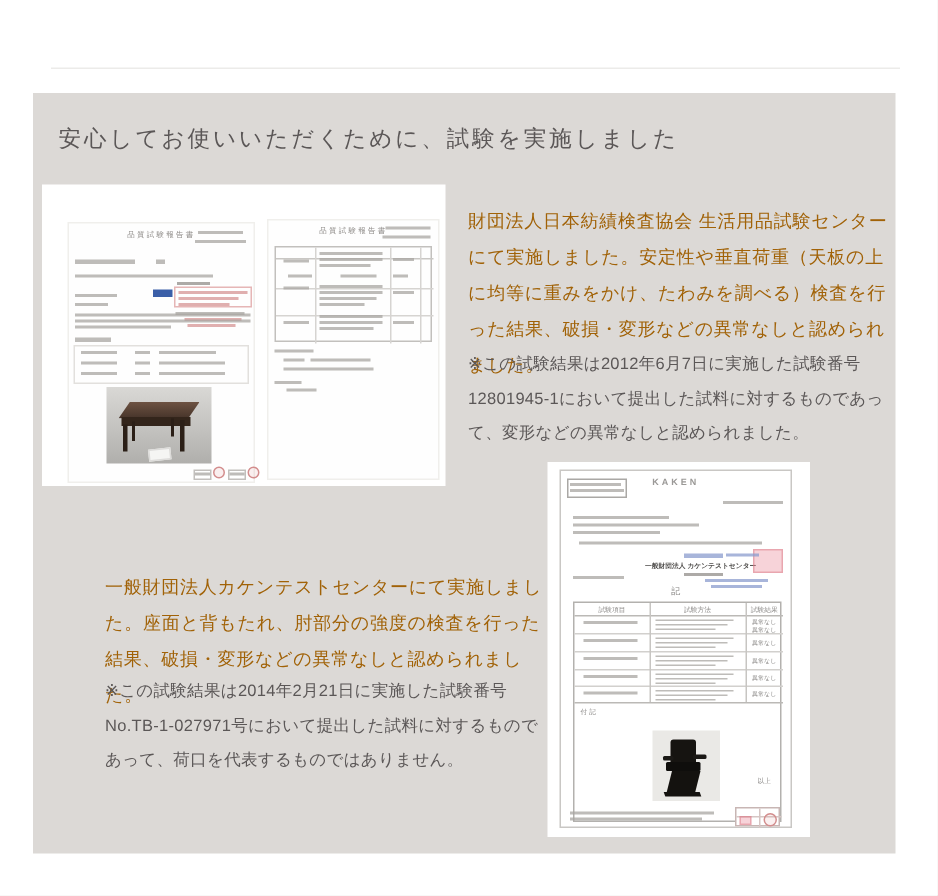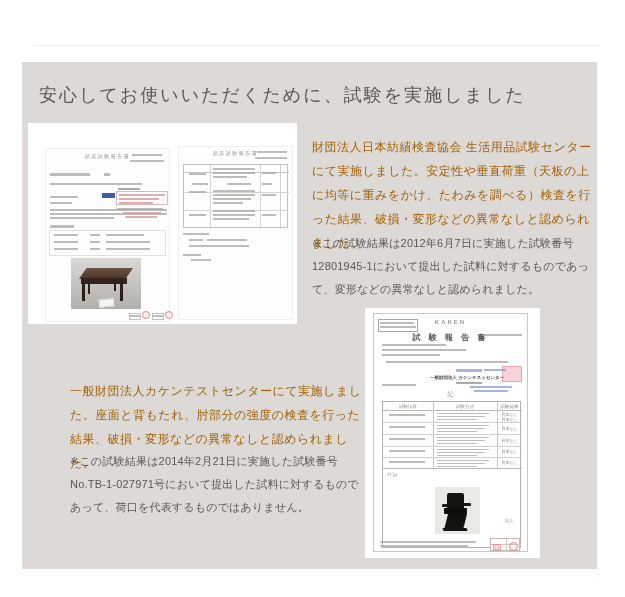--- a/index.html
+++ b/index.html
@@ -4,21 +4,21 @@
 <style>
   html,body{margin:0;padding:0;background:#ffffff;}
   .canvas{
     position:relative;width:625px;height:597px;background:#ffffff;overflow:hidden;
     font-family:"Liberation Sans","DejaVu Sans",sans-serif;color:#595555;
   }
   .abs{position:absolute;}
   .hairline{position:absolute;left:34px;top:45px;width:566px;height:1px;background:#ecebe9;}
   .panel{position:absolute;left:22px;top:62px;width:575px;height:507px;background:#dcd9d6;}
   .heading{
-    position:absolute;left:39px;top:83px;font-size:18px;letter-spacing:2px;
+    position:absolute;left:39px;top:83px;font-size:15px;letter-spacing:2px;
     color:#5b5757;font-weight:normal;margin:0;white-space:nowrap;
   }
   .bodytext{position:absolute;font-size:12px;line-height:24px;color:#a16207;letter-spacing:0.5px;}
   .notetext{position:absolute;font-size:11px;line-height:23px;color:#5b5757;letter-spacing:0.2px;}
   .photo-frame{position:absolute;background:#ffffff;}
   .mini-page{position:absolute;background:#fefefe;border:1px solid #f0efec;box-sizing:border-box;}
   .mini-title{position:absolute;left:0;right:0;text-align:center;font-size:5px;letter-spacing:1.5px;color:#8f8c89;white-space:nowrap;}
   .bar{position:absolute;opacity:0.75;}
   .rbox{position:absolute;box-sizing:border-box;}
   .stamp-circle{position:absolute;border:1px solid #d38d8d;border-radius:50%;background:rgba(222,130,130,0.12);box-sizing:border-box;}
@@ -152,21 +152,20 @@
 
   <div class="bodytext" style="left:70px;top:379px;width:300px;">一般財団法人カケンテストセンターにて実施しました。座面と背もたれ、肘部分の強度の検査を行った結果、破損・変形などの異常なしと認められました。</div>
   <div class="notetext" style="left:70px;top:450px;width:298px;">※この試験結果は2014年2月21日に実施した試験番号No.TB-1-027971号において提出した試料に対するものであって、荷口を代表するものではありません。</div>
 
   <div class="photo-frame" style="left:365px;top:308px;width:175px;height:250px;">
     <div class="rbox" id="rd-page" style="left:8px;top:5px;width:155px;height:239px;border:1px solid #c9c7c4;background:#fff;">
 
       <div class="tinybox" style="left:4px;top:5px;width:40px;height:13px;border-color:#aaa8a5;"></div>
       <div class="doc-text" style="left:0;right:0;top:5px;text-align:center;font-size:6px;font-weight:bold;letter-spacing:2px;color:#9b9997;">KAKEN</div>
 
-      <div class="doc-text" style="left:0;right:0;top:18px;text-align:center;font-size:8px;font-weight:bold;letter-spacing:3px;color:#5a5856;">試 験 報 告 書</div>
 
       <div class="doc-text" style="left:56px;top:60px;font-size:5px;font-weight:bold;color:#4e4c4a;transform:scale(0.9);transform-origin:left top;">一般財団法人 カケンテストセンター</div>
       <div class="pink-stamp" style="left:128px;top:52px;width:20px;height:16px;"></div>
 
       <div class="doc-text" style="left:0;right:0;top:76px;text-align:center;font-size:6px;color:#8a8886;">記</div>
 
       <div class="rbox" style="left:8px;top:87px;width:139px;height:147px;border:1px solid #b3b1ae;">
         <div class="hline" style="left:0;top:8px;width:139px;background:#bbb9b6;"></div>
         <div class="hline" style="left:0;top:20px;width:139px;background:#d2d0cd;"></div>
         <div class="hline" style="left:0;top:32px;width:139px;background:#d2d0cd;"></div>

